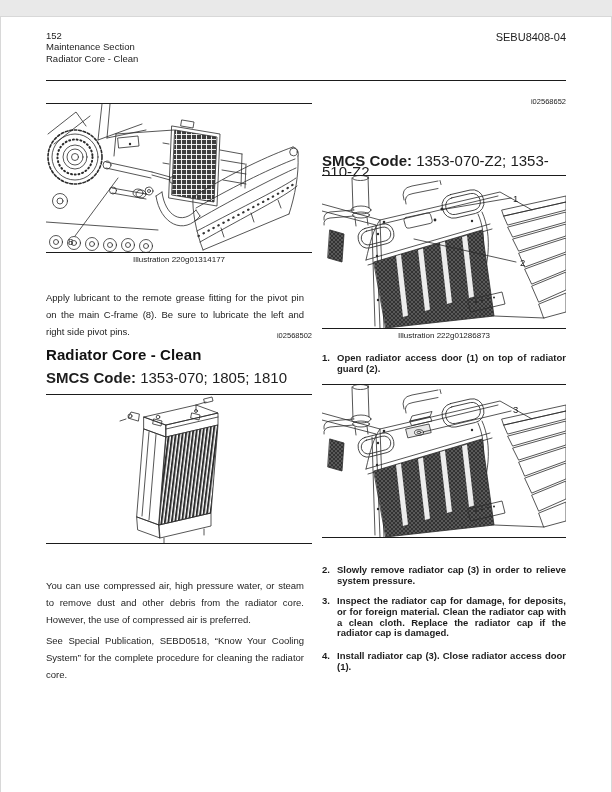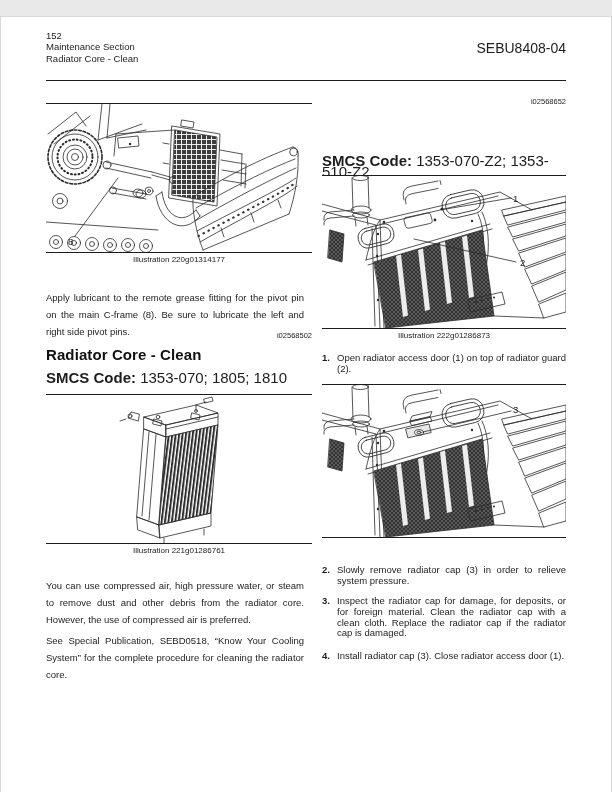--- a/index.html
+++ b/index.html
@@ -4,38 +4,38 @@
 <style>
   html,body{margin:0;padding:0;background:#e9e9e9;}
   .page{
     position:relative;width:612px;height:792px;background:#fff;
     margin:16px auto;overflow:hidden;
     font-family:"Liberation Sans","DejaVu Sans",sans-serif;
     color:#1d1d1d;box-shadow:0 0 0 1px #d8d8d8 inset;
   }
   .abs{position:absolute;}
   .hdr-left{left:46px;top:14px;font-size:9.5px;line-height:11.4px;}
-  .hdr-right{right:46px;top:24px;font-size:14px;text-align:center;}
+  .hdr-right{right:46px;top:15px;font-size:11px;text-align:center;}
   .hdr-rule{left:46px;top:64px;width:520px;border-top:1px solid #1b1b1b;}
   .colL{left:46px;width:266px;}
   .colR{left:322px;width:244px;}
   .figure{border-top:1px solid #1b1b1b;}
   .figure svg{display:block;background:#fff;}
   .fig-bottom{border-top:1px solid #1b1b1b;}
   .fig-caption{display:flex;justify-content:center;align-items:baseline;
     font-size:8px;line-height:10px;padding-top:2px;color:#222;}
   .doc-code{font-size:7.5px;text-align:right;color:#222;padding-right:5px;}
   h1.title{margin:0;font-size:15px;line-height:17px;font-weight:bold;color:#111;
     letter-spacing:.1px;}
   .smcs{font-size:15px;line-height:11px;}
   .smcs b{font-weight:bold;}
   .para{font-size:9.5px;line-height:17px;text-align:justify;}
   .step{display:flex;font-size:9.5px;line-height:10.8px;}
   .step-num{font-weight:bold;width:15px;flex:none;}
-  .step-text{flex:1;text-align:justify;}
+  .step-text{flex:1;text-align:justify;font-weight:bold;}
   .ink{stroke:#2b2b2b;stroke-width:.8;fill:none;stroke-linecap:round;stroke-linejoin:round;}
   .ink .fill{fill:#2b2b2b;stroke:none;}
   .callout-text{font-size:9.5px;fill:#1d1d1d;font-family:"Liberation Sans","DejaVu Sans",sans-serif;}
 </style>
 </head>
 <body>
 
 <div class="page">
 
   <div class="abs hdr-left">
@@ -174,24 +174,20 @@
         <path d="M92,26 l-10,-3 l3,-6 l8,2 z"></path>
         <circle cx="84" cy="21" r="2"></circle>
           <path d="M80,24 l-6,2"></path>
         <path d="M108,24 l8,2 l-1,5 l-8,-2 z"></path>
           <circle cx="112" cy="22" r="1.8"></circle>
         <path d="M146,18 l8,2 l-1,5 l-8,-2 z"></path>
           <circle cx="150" cy="16" r="1.5"></circle>
       </g>
     </svg>
     <div class="fig-bottom"></div>
-    <div class="fig-caption">
-      <span>Illustration 221</span>
-      <span>g01286761</span>
-    </div>
   </div>
 
   <p class="abs colL para" style="top:551px;width:258px;">You can use compressed air, high pressure water, or steam to remove dust and other debris from the radiator core. However, the use of compressed air is preferred.</p>
 
   <p class="abs colL para" style="top:606px;width:258px;">See Special Publication, SEBD0518, “Know Your Cooling System” for the complete procedure for cleaning the radiator core.</p>
 
   <div class="abs colR doc-code" style="top:81px;padding-right:1px;">i02568652</div>
 
 
   <div class="abs colR smcs" style="top:139px;">

